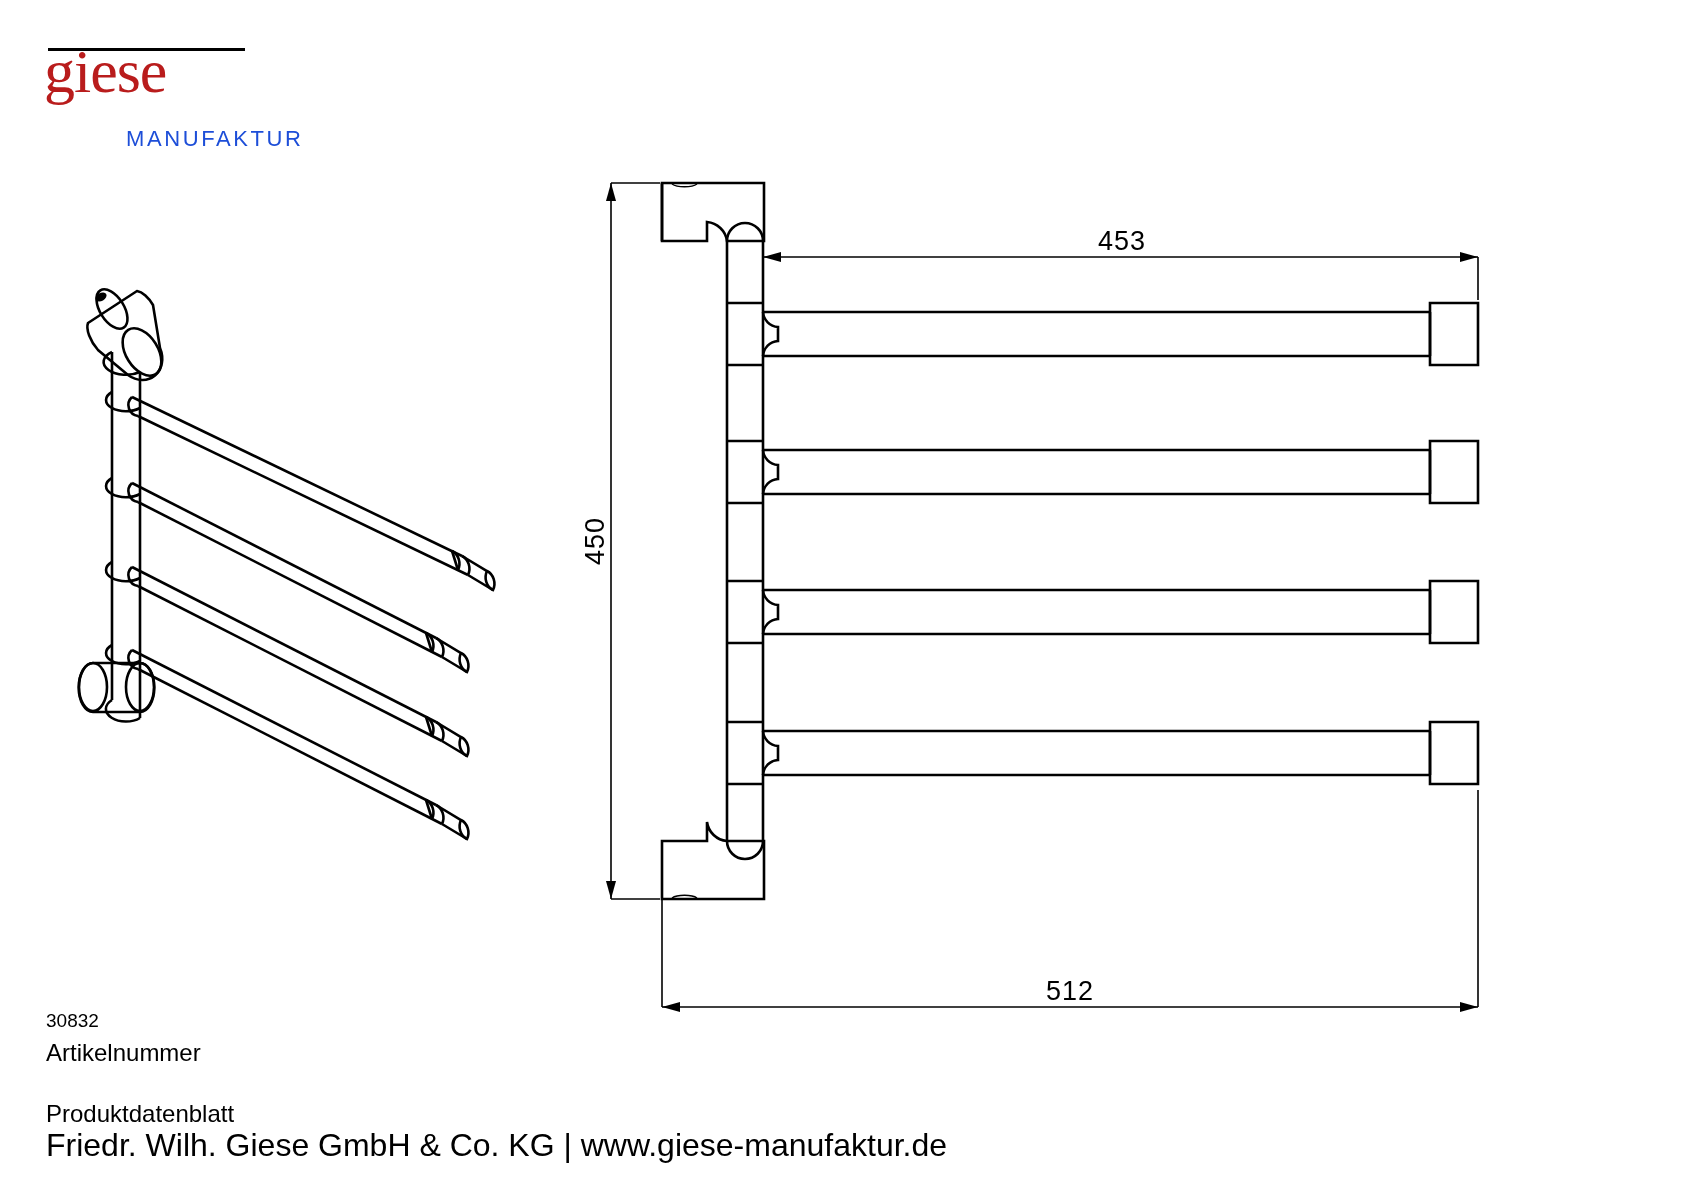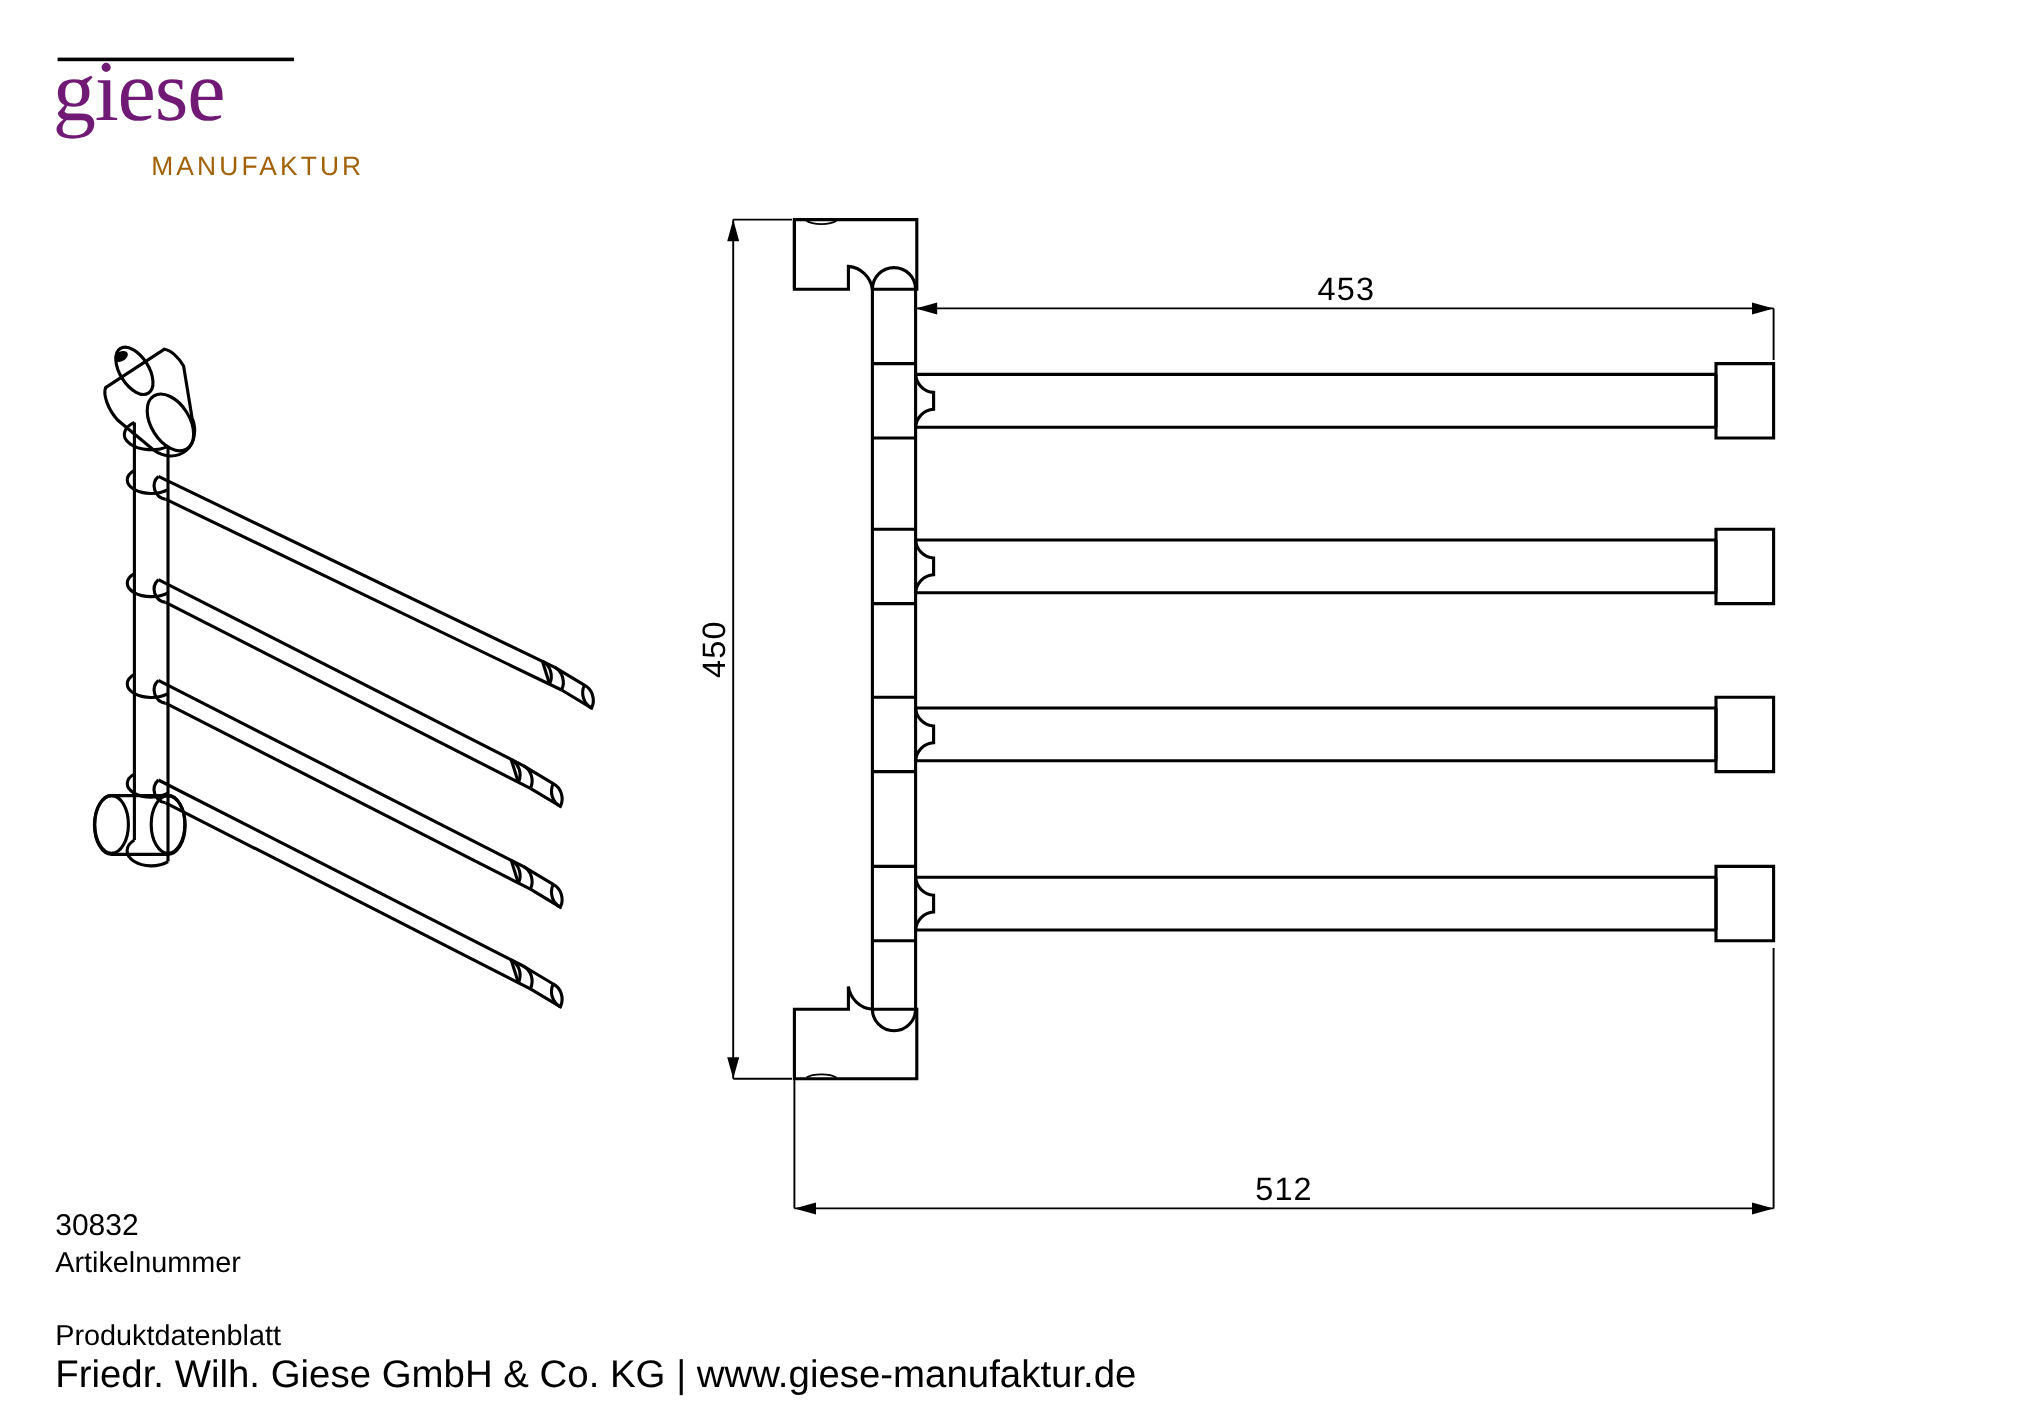--- a/index.html
+++ b/index.html
@@ -36,47 +36,47 @@
     top: 10px;
     width: 197px;
     height: 3px;
     background: #000;
   }
   #logo .wordmark {
     position: absolute;
     left: 0px;
     top: 2px;
     font-family: "Liberation Serif", serif;
-    font-size: 72px;
+    font-size: 62px;
     line-height: 1;
     letter-spacing: -1px;
-    color: #701a75;
+    color: #b91c1c;
   }
   #logo .subword {
     position: absolute;
     left: 82px;
     top: 88px;
     font-family: "Liberation Sans", sans-serif;
     font-size: 22px;
     letter-spacing: 2.6px;
-    color: #a16207;
+    color: #1d4ed8;
   }
 
   
   .footer-block {
     position: absolute;
     font-family: "Liberation Sans", sans-serif;
     color: #000;
   }
   #article-block {
     left: 46px;
     top: 1005px;
   }
   #article-block .art-no {
-    font-size: 25px;
+    font-size: 19px;
     line-height: 32px;
     letter-spacing: 0px;
   }
   #article-block .art-label {
     font-size: 24px;
     line-height: 32px;
   }
   #imprint-block {
     left: 46px;
     top: 1098px;

